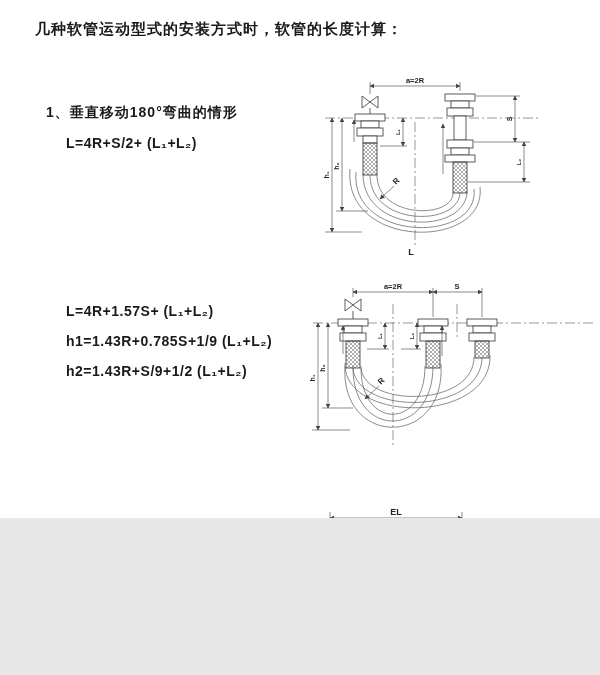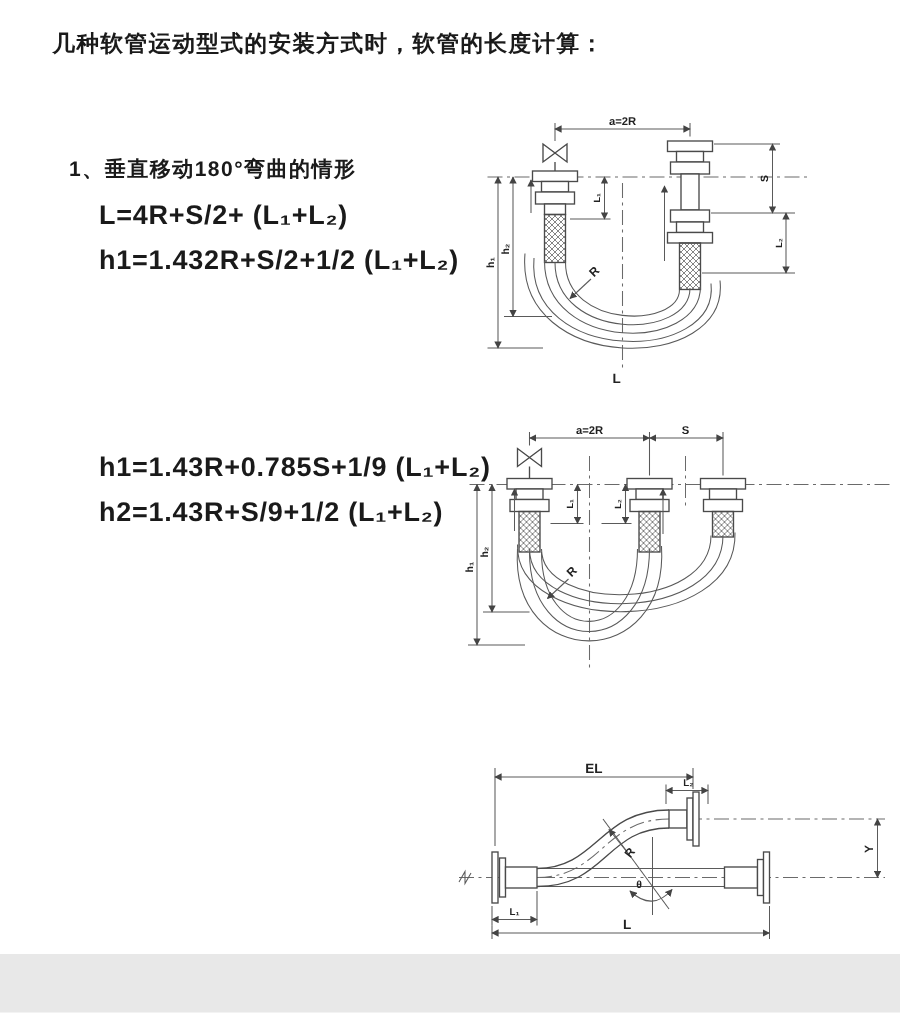--- a/index.html
+++ b/index.html
@@ -1,33 +1,33 @@
 <!DOCTYPE html>
 <html><head>
 <meta charset="utf-8">
 <style>
   html,body{margin:0;padding:0;background:#e8e8e8;}
   .page{
     position:relative;
-    width:600px;height:636px;
+    width:600px;height:518px;
     background:#ffffff;
     font-family:"Liberation Sans","DejaVu Sans",sans-serif;
     color:#1a1a1a;
     overflow:hidden;
   }
   .doc-title{
     position:absolute;left:35px;top:20px;
     font-size:15px;font-weight:700;letter-spacing:1px;
   }
   .section{position:absolute;}
   .section-heading{
     font-size:14px;font-weight:700;letter-spacing:1px;margin:0 0 6px 0;
   }
   .formula{
-    font-size:18px;font-weight:700;letter-spacing:.5px;
+    font-size:14px;font-weight:700;letter-spacing:.5px;
     margin:0 0 0 20px;height:30px;line-height:30px;white-space:pre;
   }
   .sec1{left:46px;top:104px;}
   .sec2{left:46px;top:296px;}
   .sec3{left:46px;top:514px;}
   svg.diag{position:absolute;}
   .d1{left:310px;top:72px;width:280px;height:190px;}
   .d2{left:305px;top:278px;width:295px;height:180px;}
   .d3{left:298px;top:502px;width:300px;height:150px;}
   .ln{stroke:#4a4a4a;stroke-width:.9;fill:none;}
@@ -40,24 +40,24 @@
 </head>
 <body>
 
 <div class="page">
 
   <div class="doc-title">几种软管运动型式的安装方式时，软管的长度计算：</div>
 
   <div class="section sec1">
     <div class="section-heading">1、垂直移动180°弯曲的情形</div>
     <div class="formula">L=4R+S/2+ (L₁+L₂)</div>
-    <div class="formula">h1=1.432R+S/2+1/2 (L₁+L₂)</div>
   </div>
 
   <div class="section sec2">
+    <div class="formula">L=4R+1.57S+ (L₁+L₂)</div>
     <div class="formula">h1=1.43R+0.785S+1/9 (L₁+L₂)</div>
     <div class="formula">h2=1.43R+S/9+1/2 (L₁+L₂)</div>
   </div>
 
 
   <svg class="diag d1" viewBox="0 0 280 190">
     <defs>
       <marker id="a1" viewBox="0 0 10 10" refX="9" refY="5" markerWidth="7" markerHeight="7" orient="auto-start-reverse">
         <path d="M0,0 L10,5 L0,10 z" fill="#444"></path>
       </marker>

